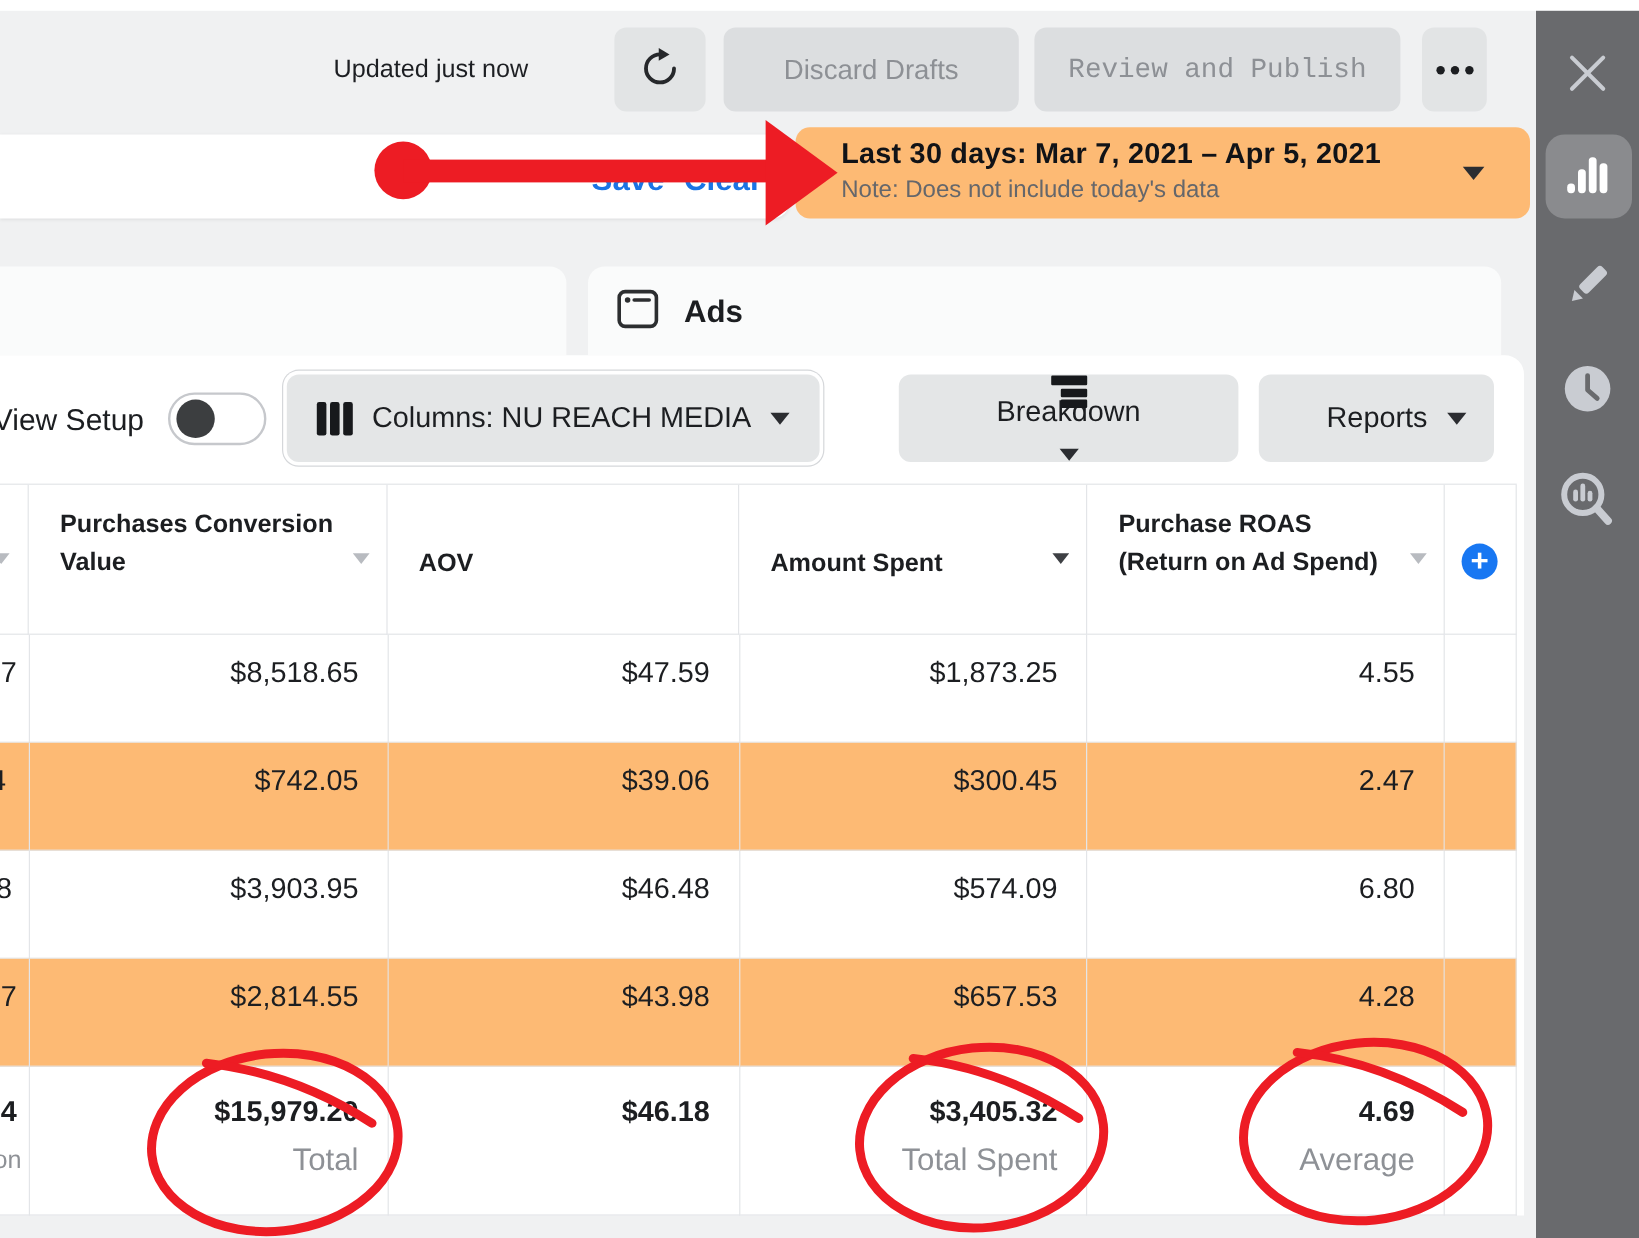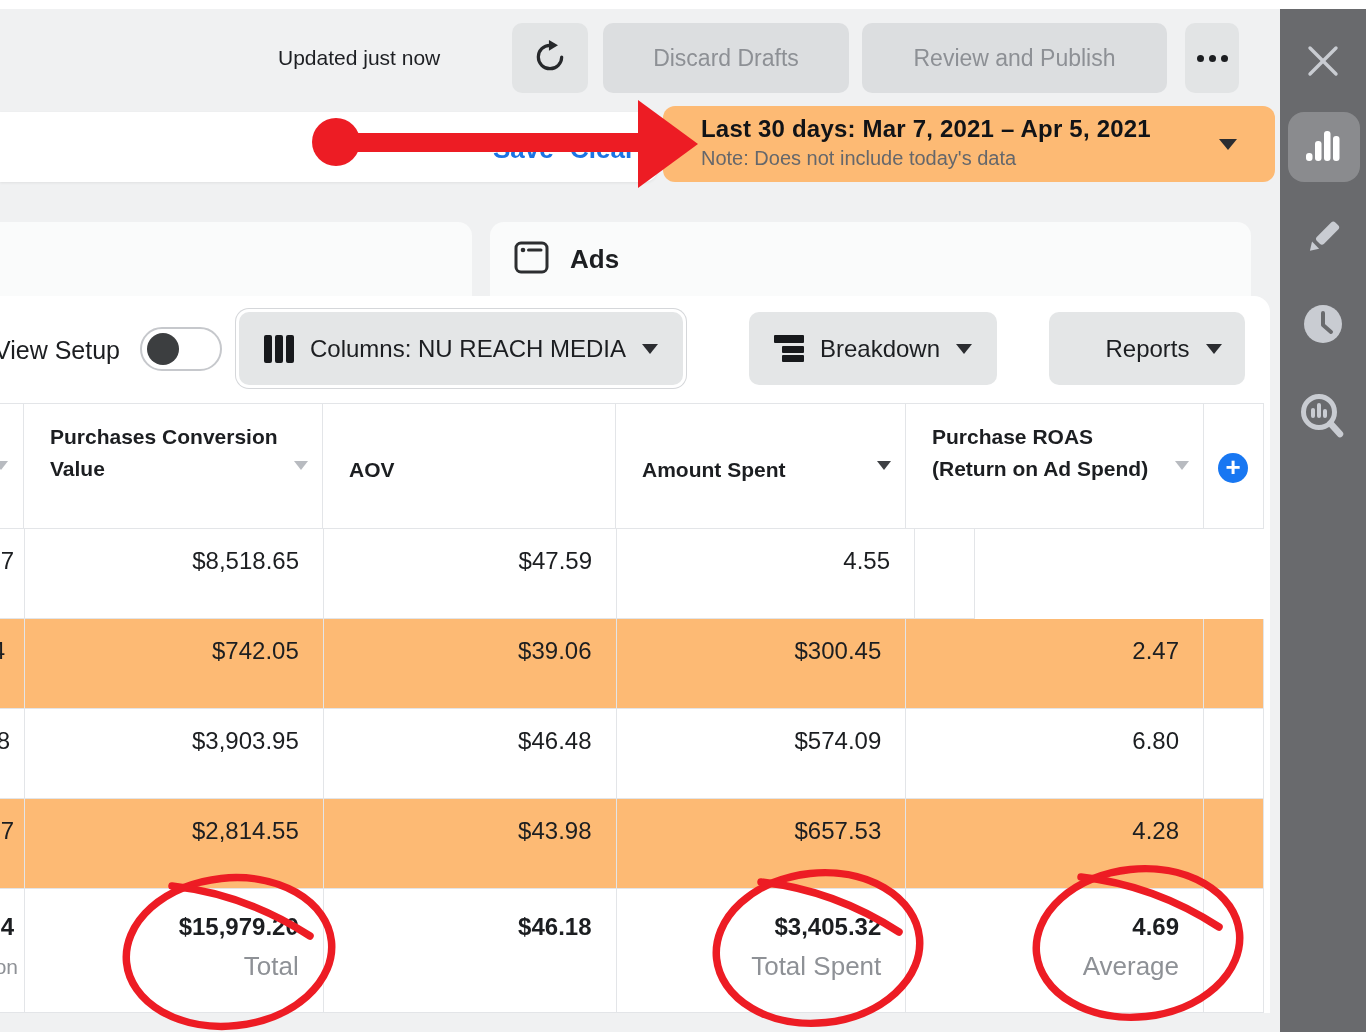--- a/index.html
+++ b/index.html
@@ -11,21 +11,21 @@
   
   .top-sliver{left:0;top:0;width:1366px;height:9px;background:#ffffff;}
   .updated{left:278px;top:46px;font-size:21px;color:#1d1f23;}
   .tb-btn{
     top:23px;height:70px;border-radius:10px;background:#e2e4e5;
     display:flex;align-items:center;justify-content:center;box-sizing:border-box;
   }
   .btn-refresh{left:512px;width:76px;}
   .btn-disabled{background:#dcdee0;color:#8d9095;font-size:23px;}
   .btn-discard{left:603px;width:246px;}
-  .btn-review{left:862px;width:305px;}
+  .btn-review{left:862px;width:305px;font-family:Liberation Mono, monospace;}
   .btn-dots{left:1185px;width:54px;gap:5px;}
   .dot{width:7px;height:7px;border-radius:50%;background:#1c1e21;}
   
   .filter-row{
     left:0;top:112px;width:658px;height:70px;background:#ffffff;
     border-radius:0 14px 14px 0;box-shadow:0 1px 3px rgba(0,0,0,.07);
   }
   .link{position:absolute;top:22px;font-size:26px;font-weight:600;color:#1b74e4;}
   .link-save{left:493px;}
   .link-clear{left:570px;}
@@ -48,21 +48,21 @@
   
   .viewsetup-label{left:-6px;top:336px;font-size:25px;white-space:nowrap;}
   .toggle{left:140px;top:327px;width:82px;height:44px;background:#ffffff;border:2px solid #c6c8cc;border-radius:22px;box-sizing:border-box;}
   .knob{position:absolute;left:5px;top:4px;width:32px;height:32px;border-radius:50%;background:#3c3e40;}
   .tool-btn{
     top:312px;height:73px;background:#e4e6e7;border-radius:10px;
     display:flex;align-items:center;justify-content:center;gap:16px;
     font-size:24px;color:#1c1e21;box-sizing:border-box;
   }
   .btn-columns{left:239px;width:444px;box-shadow:0 0 0 3px #ffffff,0 0 0 4px #d5d7da;}
-  .btn-breakdown{left:749px;width:248px;}
+  .btn-breakdown{left:749px;width:283px;flex-direction:column;}
   .btn-reports{left:1049px;width:196px;}
   .btn-caret{border-left-width:8px;border-right-width:8px;border-top-width:10px;}
   .cols-icon{display:flex;gap:3px;}
   .cols-icon i{display:block;width:8px;height:28px;background:#17191c;border-radius:2px;}
   .bd-icon{width:30px;height:27px;position:relative;}
   .bd-icon i{position:absolute;display:block;height:7px;background:#17191c;border-radius:1px;}
   .bd-icon i:nth-child(1){left:0;top:0;width:30px;height:8px;}
   .bd-icon i:nth-child(2){left:8px;top:11px;width:22px;}
   .bd-icon i:nth-child(3){left:8px;top:20px;width:22px;}
   
@@ -208,20 +208,21 @@
         <span class="plus-btn">+</span>
       </div>
     </div>
 
     <div class="trow drow">
       <div class="cell c0">
           <span class="partial">7</span>
         </div>
       <div class="cell c1">$8,518.65</div>
       <div class="cell c2">$47.59</div>
+      <div class="cell c3">$1,873.25</div>
       <div class="cell c4">4.55</div>
       <div class="cell c5"></div>
     </div>
 
     <div class="trow drow drow-alt">
       <div class="cell c0">
           <span class="partial partial-r2">4</span>
         </div>
       <div class="cell c1">$742.05</div>
       <div class="cell c2">$39.06</div>

